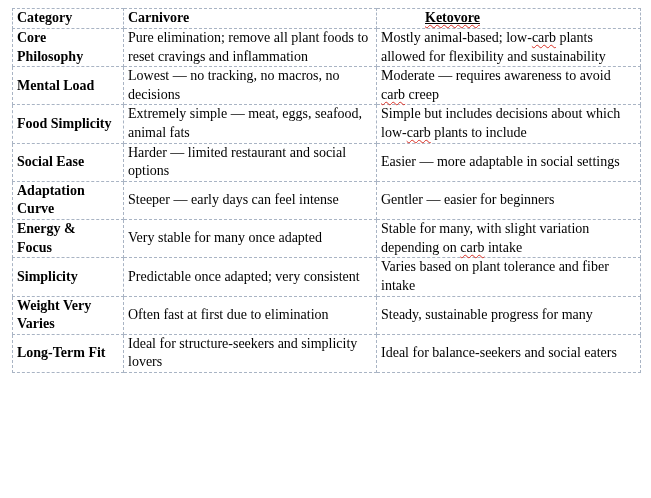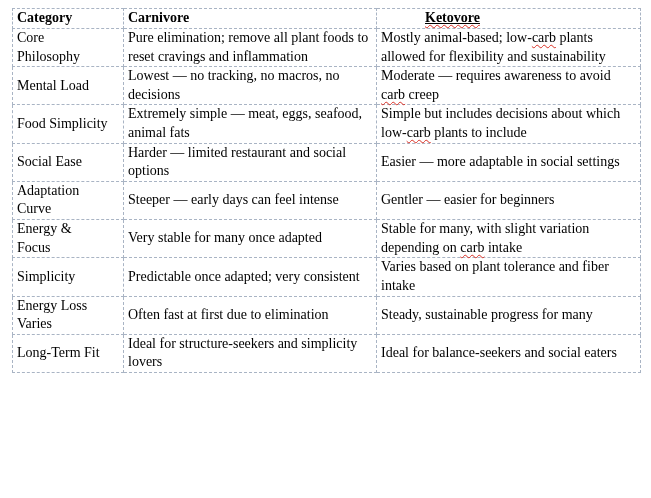--- a/index.html
+++ b/index.html
@@ -20,21 +20,21 @@
     width:628px;table-layout:fixed;border-collapse:collapse;
   }
   th,td{
     border:1px dashed var(--border-c);
     padding:0 4px;
     font-size:14px;line-height:1.33;
     vertical-align:middle;text-align:left;
     word-wrap:break-word;
   }
   th{font-weight:bold;height:20px;}
-  td.cat{font-weight:normal;}
+  td.cat{font-weight:bold;}
   .sp{
     text-decoration-line:underline;
     text-decoration-style:wavy;
     text-decoration-color:var(--spell-c);
     text-decoration-thickness:1px;
     text-underline-offset:2px;
   }
   .u{
     text-decoration-line:underline;
     text-decoration-style:solid;
@@ -90,21 +90,21 @@
           <td class="cat"><span>Energy &amp;</span><br><span>Focus</span></td>
           <td><span>Very stable for many once adapted</span></td>
           <td><span>Stable for many, with slight variation depending on </span><span class="sp">carb</span><span> intake</span></td>
         </tr>
         <tr>
           <td class="cat"><span>Simplicity</span></td>
           <td><span>Predictable once adapted; very consistent</span></td>
           <td><span>Varies based on plant tolerance and fiber intake</span></td>
         </tr>
         <tr>
-          <td class="cat"><span>Energy Loss</span><br><span>Varies</span></td>
+          <td class="cat"><span>Weight Very</span><br><span>Varies</span></td>
           <td><span>Often fast at first due to elimination</span></td>
           <td><span>Steady, sustainable progress for many</span></td>
         </tr>
         <tr>
           <td class="cat"><span>Long-Term Fit</span></td>
           <td><span>Ideal for structure-seekers and simplicity lovers</span></td>
           <td><span>Ideal for balance-seekers and social eaters</span></td>
         </tr>
       </tbody>
   </table>

